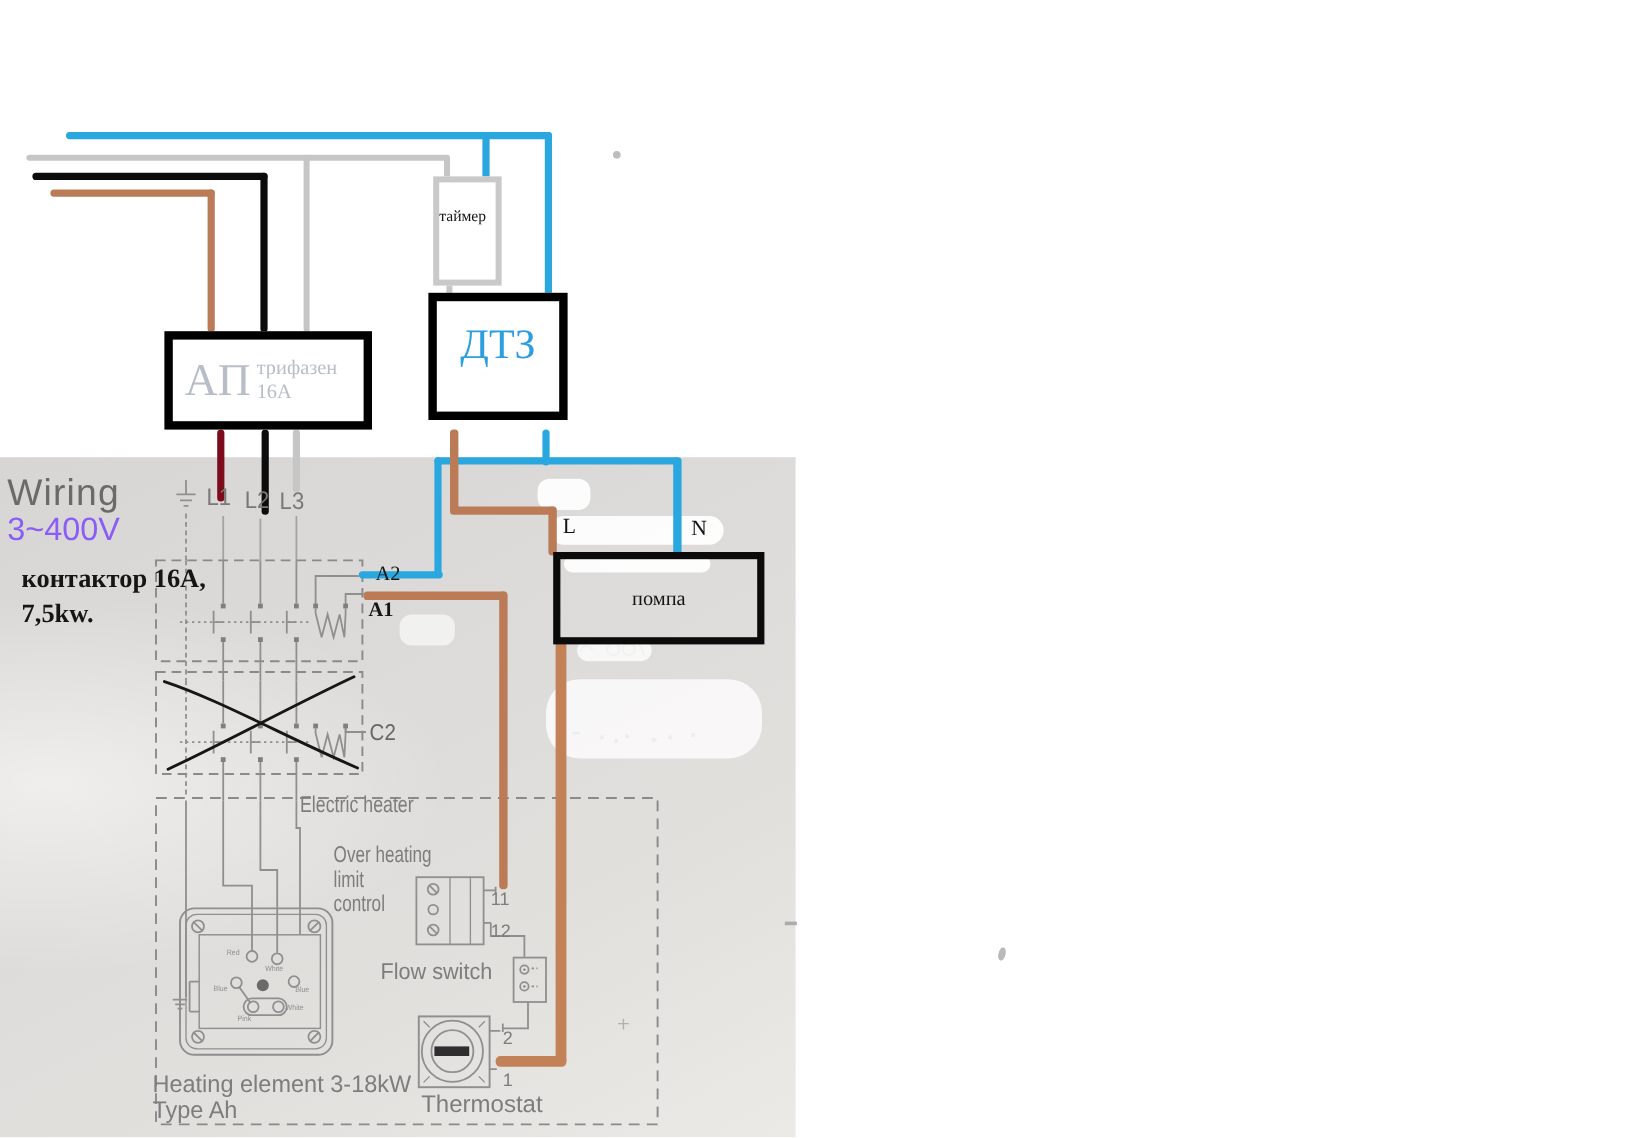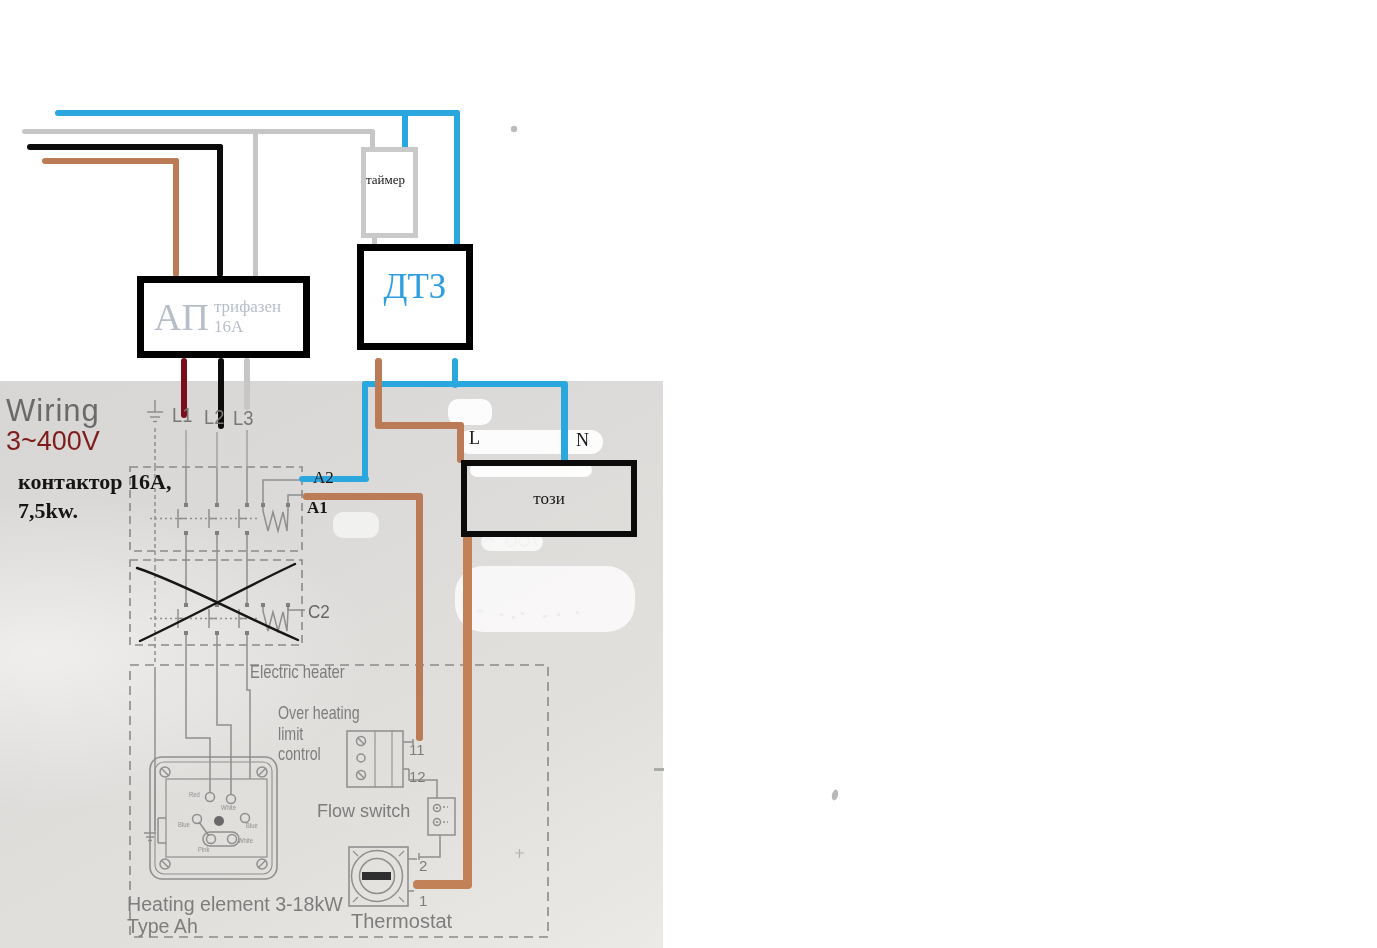--- a/index.html
+++ b/index.html
@@ -204,32 +204,32 @@
 
   <div class="box" style="left:137px;top:276px;width:159px;height:68px;border:7px solid #000;">
     <div style="display:flex;align-items:center;gap:5px;padding:12px 0 0 10px;">
       <span class="lbl" style="position:static;font-size:38px;color:#b8bec8;">АП</span>
       <span class="lbl" style="position:static;font-size:17px;color:#b8bec8;">трифазен 16А</span>
     </div>
   </div>
 
   <div style="position:absolute;left:461px;top:460px;width:164px;height:65px;border:6px solid #0b0b0b;
               display:flex;align-items:center;justify-content:center;background:transparent;">
-    <span class="lbl" style="position:static;font-size:17px;">този</span>
+    <span class="lbl" style="position:static;font-size:17px;">помпа</span>
   </div>
 
   <div class="lbl preline" style="left:18px;top:468px;font-size:22px;font-weight:700;line-height:1.3;">контактор 16А,
 7,5kw.</div>
   <div class="lbl" style="left:313px;top:468px;font-size:17px;">A2</div>
   <div class="lbl" style="left:307px;top:498px;font-size:17px;font-weight:700;">A1</div>
   <div class="lbl" style="left:469px;top:428px;font-size:18px;">L</div>
   <div class="lbl" style="left:576px;top:430px;font-size:18px;">N</div>
 
   <div class="printed" style="left:6px;top:394px;font-size:31px;color:#6a6a6a;letter-spacing:1px;">Wiring</div>
-  <div class="printed" style="left:6px;top:427px;font-size:27px;color:#7f1d1d;">3~400V</div>
+  <div class="printed" style="left:6px;top:427px;font-size:27px;color:#8b5cf6;">3~400V</div>
   <div class="printed" style="left:172px;top:405px;font-size:20px;color:#787878;transform:scaleX(.92);">L1</div>
   <div class="printed" style="left:204px;top:407px;font-size:20px;color:#787878;transform:scaleX(.92);">L2</div>
   <div class="printed" style="left:233px;top:408px;font-size:20px;color:#787878;transform:scaleX(.92);">L3</div>
   <div class="printed" style="left:308px;top:602px;font-size:19px;color:#676767;transform:scaleX(.9);">C2</div>
   <div class="printed" style="left:250px;top:662px;font-size:19px;transform:scaleX(.78);">Electric heater</div>
   <div class="printed" style="left:278px;top:703px;font-size:19px;transform:scaleX(.75);">Over heating
 limit
 control</div>
   <div class="printed" style="left:409px;top:742px;font-size:15px;">11</div>
   <div class="printed" style="left:409px;top:769px;font-size:15px;">12</div>

